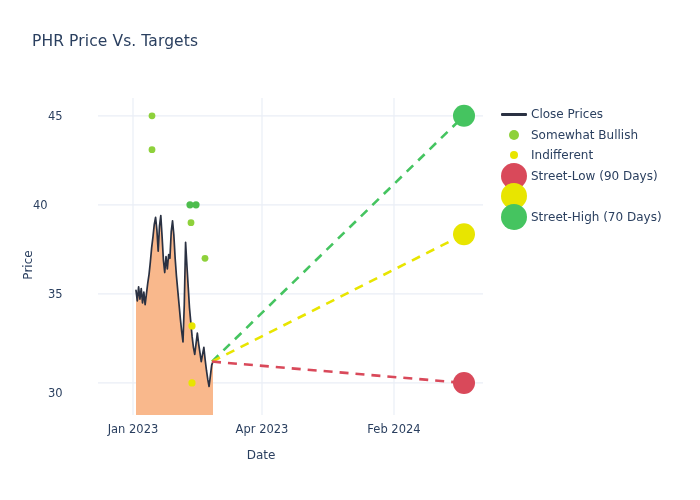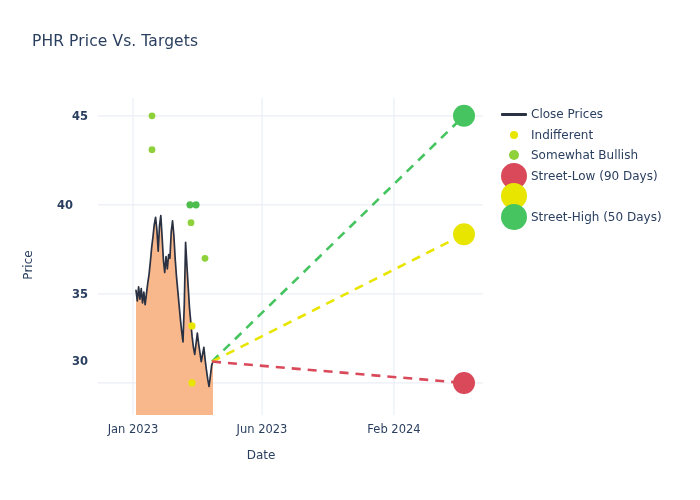--- a/index.html
+++ b/index.html
@@ -42,21 +42,21 @@
     transform-origin: center;
     width: 80px;
     text-align: center;
   }
   .tick-text {
     position: absolute;
     color: #2a3f5f;
     font-size: 11.5px;
     white-space: nowrap;
   }
-  .ytick { text-align: right; width: 40px; font-weight: bold; }
+  .ytick { text-align: left; width: 40px; }
   .xtick { text-align: center; width: 90px; }
 
   
   #legend {
     position: absolute;
     left: 497px; top: 104px;
     display: flex;
     flex-direction: column;
     gap: 0px;
   }
@@ -115,60 +115,60 @@
       <circle cx="192" cy="382.9438202247191" r="3.6" fill="#e8e500"></circle>
       <circle cx="464" cy="115.80898876404495" r="11" fill="#45c460"></circle>
       <circle cx="464" cy="234.2387640449438" r="11" fill="#e8e500"></circle>
       <circle cx="464" cy="382.9438202247191" r="11" fill="#d9495a"></circle>
     </svg>
 
   <div class="axis-label" id="x-axis-title">Date</div>
   <div class="axis-label" id="y-axis-title">Price</div>
 
   <div id="tick-layer">
-      <div class="tick-text ytick" style="left: 48px; top: 354px;">30</div>
+      <div class="tick-text ytick" style="left: 48px; top: 386px;">30</div>
       <div class="tick-text ytick" style="left: 48px; top: 286.899px;">35</div>
       <div class="tick-text ytick" style="left: 33px; top: 197.854px;">40</div>
       <div class="tick-text ytick" style="left: 48px; top: 108.809px;">45</div>
       <div class="tick-text xtick" style="left: 88px; top: 422px;">Jan 2023</div>
-      <div class="tick-text xtick" style="left: 217px; top: 422px;">Jun 2023</div>
+      <div class="tick-text xtick" style="left: 217px; top: 422px;">Apr 2023</div>
       <div class="tick-text xtick" style="left: 349px; top: 422px;">Feb 2024</div>
     </div>
 
   <div id="legend">
       <div class="legend-row">
         <span class="legend-sym">
           <span class="legend-line" style="background: rgb(42, 49, 66);"></span>
         </span>
         <span class="legend-text">Close Prices</span>
       </div>
       <div class="legend-row">
         <span class="legend-sym">
+          <span class="legend-dot" style="width: 10px; height: 10px; background: rgb(142, 209, 59);"></span>
+        </span>
+        <span class="legend-text">Somewhat Bullish</span>
+      </div>
+      <div class="legend-row">
+        <span class="legend-sym">
           <span class="legend-dot" style="width: 8px; height: 8px; background: rgb(232, 229, 0);"></span>
         </span>
         <span class="legend-text">Indifferent</span>
-      </div>
-      <div class="legend-row">
-        <span class="legend-sym">
-          <span class="legend-dot" style="width: 10px; height: 10px; background: rgb(142, 209, 59);"></span>
-        </span>
-        <span class="legend-text">Somewhat Bullish</span>
       </div>
       <div class="legend-row">
         <span class="legend-sym">
           <span class="legend-dot" style="width: 26px; height: 26px; background: rgb(217, 73, 90);"></span>
         </span>
         <span class="legend-text">Street-Low (90 Days)</span>
       </div>
       <div class="legend-row">
         <span class="legend-sym">
           <span class="legend-dot" style="width: 26px; height: 26px; background: rgb(232, 229, 0);"></span>
         </span>
       </div>
       <div class="legend-row">
         <span class="legend-sym">
           <span class="legend-dot" style="width: 26px; height: 26px; background: rgb(69, 196, 96);"></span>
         </span>
-        <span class="legend-text">Street-High (50 Days)</span>
+        <span class="legend-text">Street-High (70 Days)</span>
       </div>
     </div>
 
 </div>
 
 </body></html>

